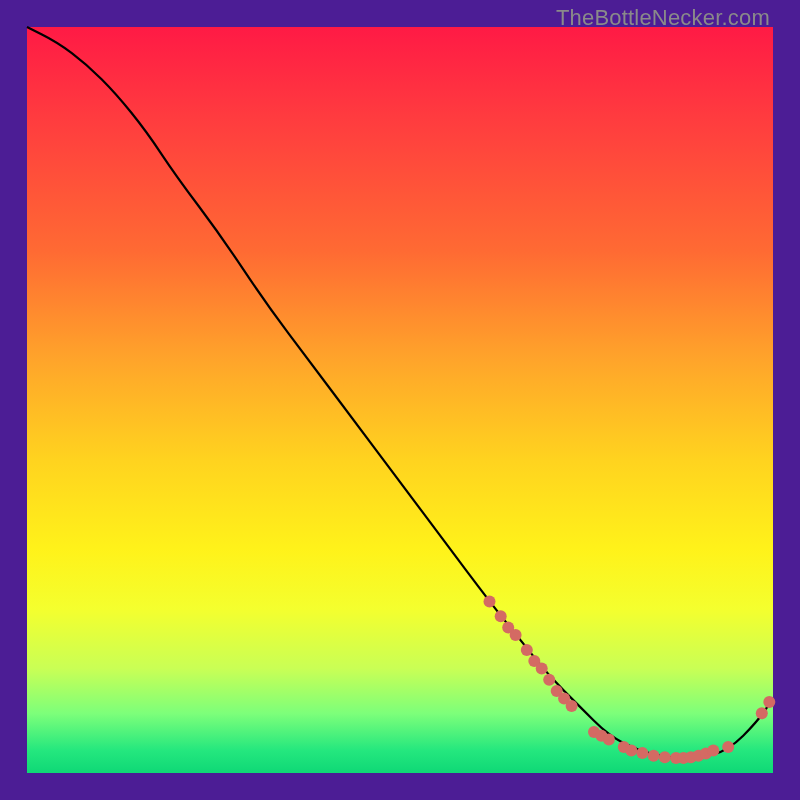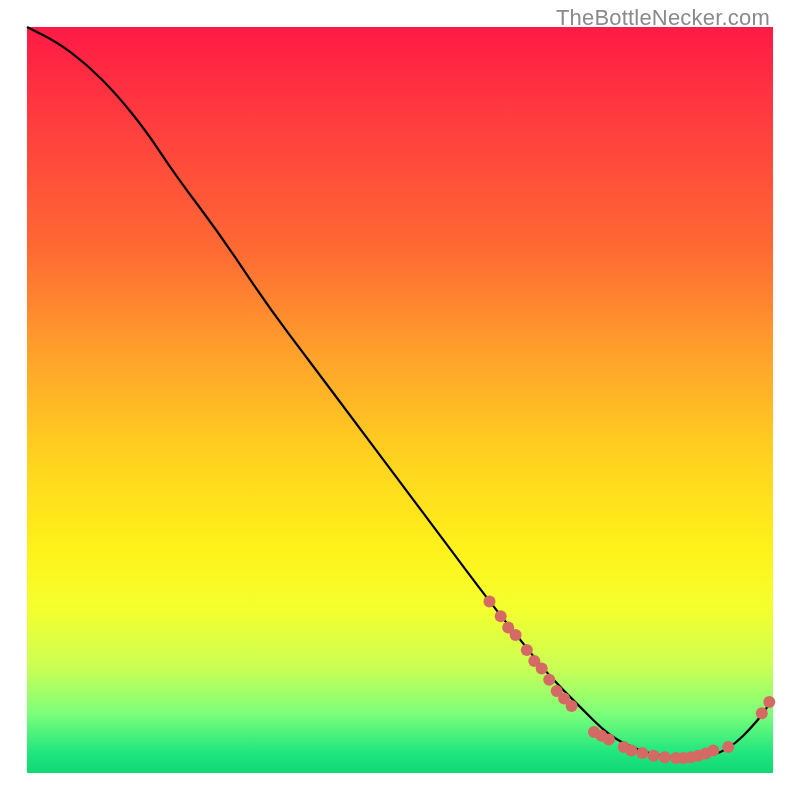--- a/index.html
+++ b/index.html
@@ -8,21 +8,21 @@
     width: 800px;
     height: 800px;
     background: #000;
     overflow: hidden;
     font-family: Arial, Helvetica, sans-serif;
   }
   .stage {
     position: relative;
     width: 800px;
     height: 800px;
-    background: #ffffff;
+    background: #4c1d95;
   }
   .plot {
     position: absolute;
     left: 27px;
     top: 27px;
     width: 746px;
     height: 746px;
     
     background: linear-gradient(
       to bottom,

